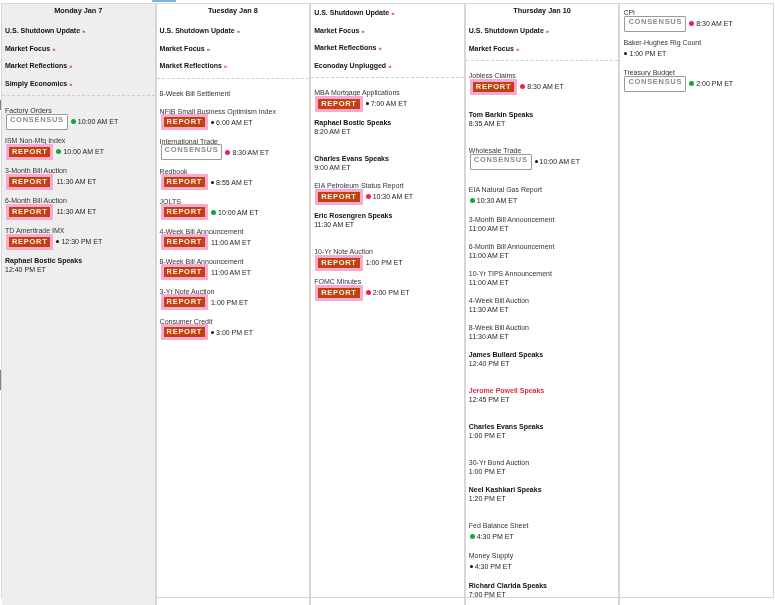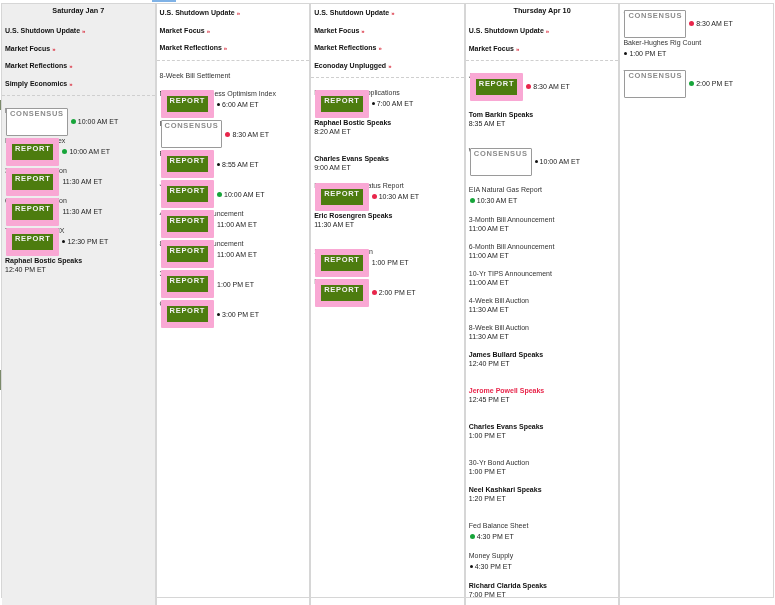--- a/index.html
+++ b/index.html
@@ -14,42 +14,42 @@
   .day-head { text-align: center; font-weight: bold; font-size: 7.3px; height: 18px; line-height: 14px; color: #111; }
   .feature { font-weight: bold; font-size: 7px; height: 17.5px; line-height: 10px; padding-top: 4px; color: #111; white-space: nowrap; }
   .feature .arr { color: #d92c3c; font-weight: bold; margin-left: 2px; font-size: 6px; }
   .divider { border-top: 1px dashed #cfcfcf; margin: 3px -3px 10px -3px; }
   .ev { margin-bottom: 9px; }
   .ev.gap { margin-bottom: 18px; }
   .ev-title { font-size: 7px; line-height: 9px; color: #333; white-space: nowrap; }
   .ev-title.speaker { font-weight: bold; color: #111; }
   .ev-title.hot { font-weight: bold; color: #e8264b; }
   .ev-row { display: flex; align-items: center; margin-top: 1px; height: 11px; padding-left: 1px; }
-  .badge { display: inline-block; font-weight: bold; font-size: 7.5px; line-height: 9px; height: 28px; padding: 0 3px; letter-spacing: 0.7px; border-radius: 1px; margin-right: 3px; }
-  .badge.report { background: #4d7c0f; color: #f2f2f2; border: 6px solid #f9a8d4; }
+  .badge { display: inline-block; font-weight: bold; font-size: 7.5px; line-height: 9px; height: 16px; padding: 0 3px; letter-spacing: 0.7px; border-radius: 1px; margin-right: 3px; }
+  .badge.report { background: #c2410c; color: #f2f2f2; border: 3px solid #f9a8d4; }
   .badge.consensus { background: #fff; color: #8b8b8b; border: 1px solid #9a9a9a; }
   .dot { display: inline-block; width: 5px; height: 5px; border-radius: 50%; margin-right: 2px; }
   .dot.green { background: #17a53a; }
   .dot.red { background: #e8264b; }
   .dot.black { width: 3px; height: 3px; background: #111; }
   .time { font-size: 7px; color: #222; white-space: nowrap; }
   .time-plain { font-size: 7px; color: #222; line-height: 9px; }
   .edge { position: absolute; left: 0; width: 1px; background: #7b8a6a; }
 </style>
 </head>
 <body>
 
 <div class="topbar"></div>
 <div class="edge" style="top:100px;height:10px;"></div>
 <div class="edge" style="top:370px;height:20px;"></div>
 
 <div class="cal">
   <div class="days" id="days">
       <div class="day shaded">
-        <div class="day-head">Saturday Jan 7</div>
+        <div class="day-head">Monday Jan 7</div>
         <div class="feature"><span>U.S. Shutdown Update</span><span class="arr">»</span></div>
         <div class="feature"><span>Market Focus</span><span class="arr">»</span></div>
         <div class="feature"><span>Market Reflections</span><span class="arr">»</span></div>
         <div class="feature"><span>Simply Economics</span><span class="arr">»</span></div>
         <div class="divider"></div>
         <div class="ev">
           <div class="ev-title">Factory Orders</div>
           <div class="ev-row">
             <span class="badge consensus">CONSENSUS</span>
             <span class="dot green"></span>
@@ -85,20 +85,21 @@
             <span class="dot black"></span>
             <span class="time">12:30 PM ET</span>
           </div>
         </div>
         <div class="ev">
           <div class="ev-title speaker">Raphael Bostic Speaks</div>
           <div class="time-plain">12:40 PM ET</div>
         </div>
       </div>
       <div class="day">
+        <div class="day-head">Tuesday Jan 8</div>
         <div class="feature"><span>U.S. Shutdown Update</span><span class="arr">»</span></div>
         <div class="feature"><span>Market Focus</span><span class="arr">»</span></div>
         <div class="feature"><span>Market Reflections</span><span class="arr">»</span></div>
         <div class="divider"></div>
         <div class="ev">
           <div class="ev-title">8-Week Bill Settlement</div>
         </div>
         <div class="ev">
           <div class="ev-title">NFIB Small Business Optimism Index</div>
           <div class="ev-row">
@@ -205,21 +206,21 @@
         <div class="ev">
           <div class="ev-title">FOMC Minutes</div>
           <div class="ev-row">
             <span class="badge report">REPORT</span>
             <span class="dot red"></span>
             <span class="time">2:00 PM ET</span>
           </div>
         </div>
       </div>
       <div class="day">
-        <div class="day-head">Thursday Apr 10</div>
+        <div class="day-head">Thursday Jan 10</div>
         <div class="feature"><span>U.S. Shutdown Update</span><span class="arr">»</span></div>
         <div class="feature"><span>Market Focus</span><span class="arr">»</span></div>
         <div class="divider"></div>
         <div class="ev gap">
           <div class="ev-title">Jobless Claims</div>
           <div class="ev-row">
             <span class="badge report">REPORT</span>
             <span class="dot red"></span>
             <span class="time">8:30 AM ET</span>
           </div>

